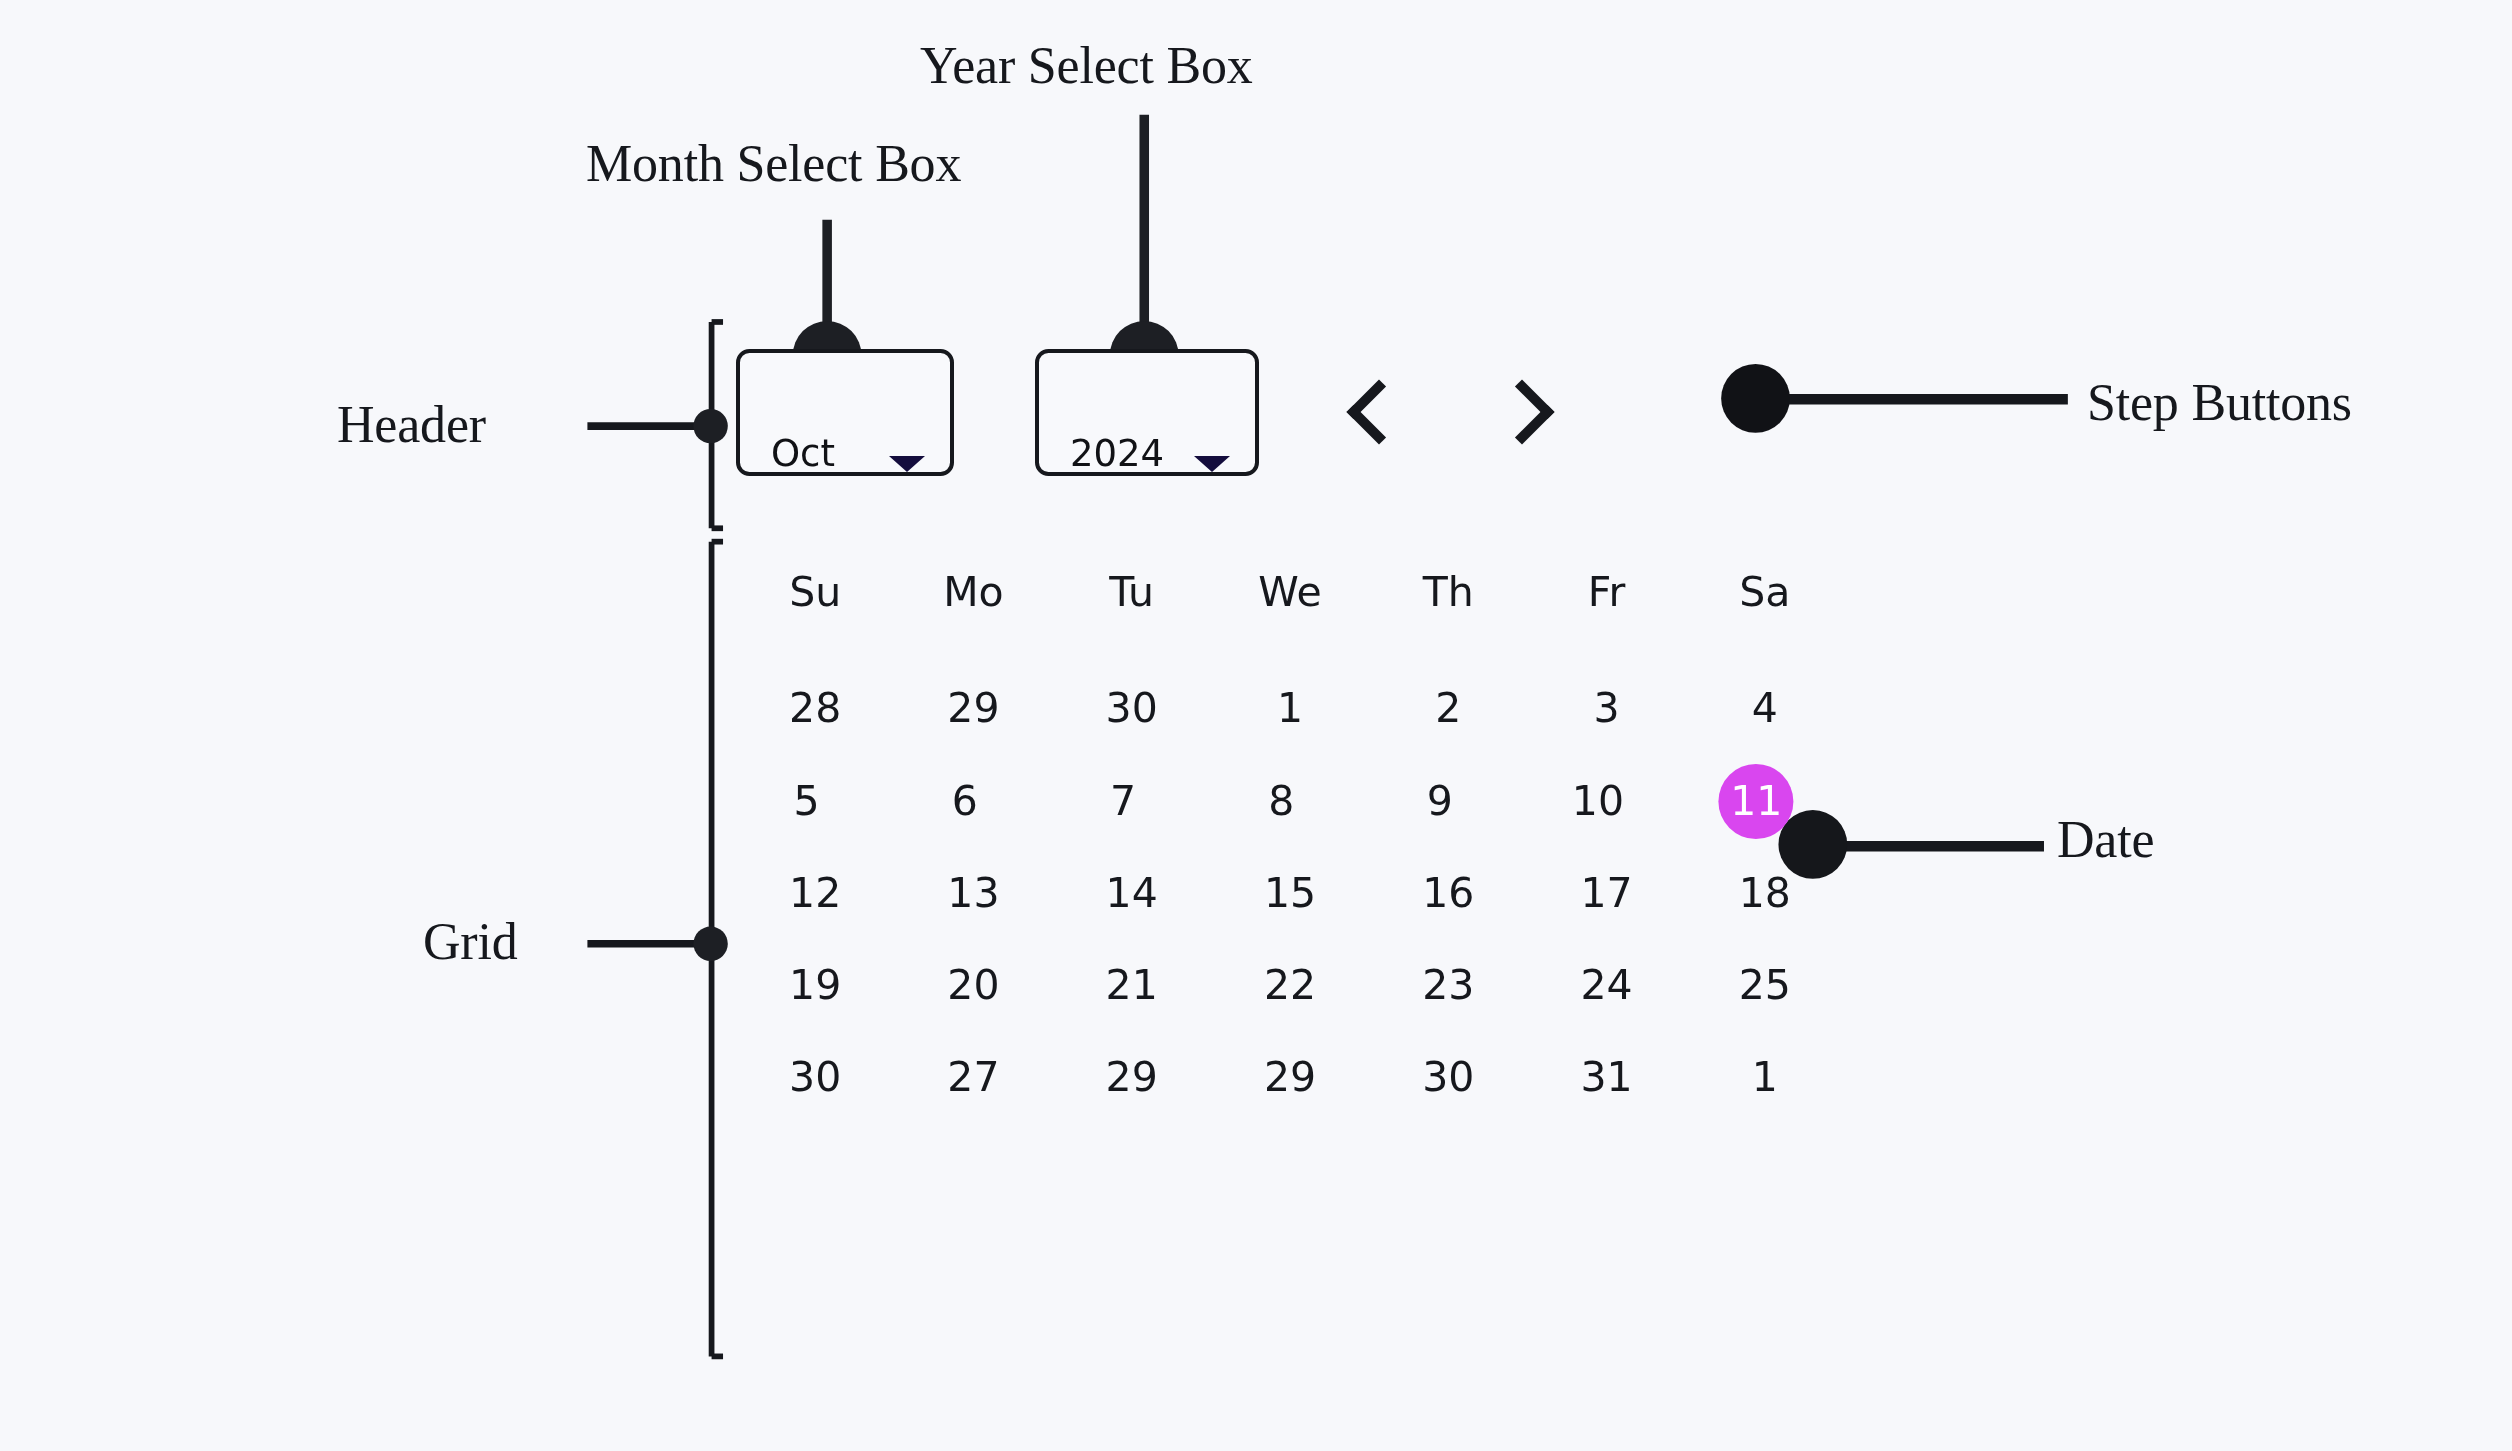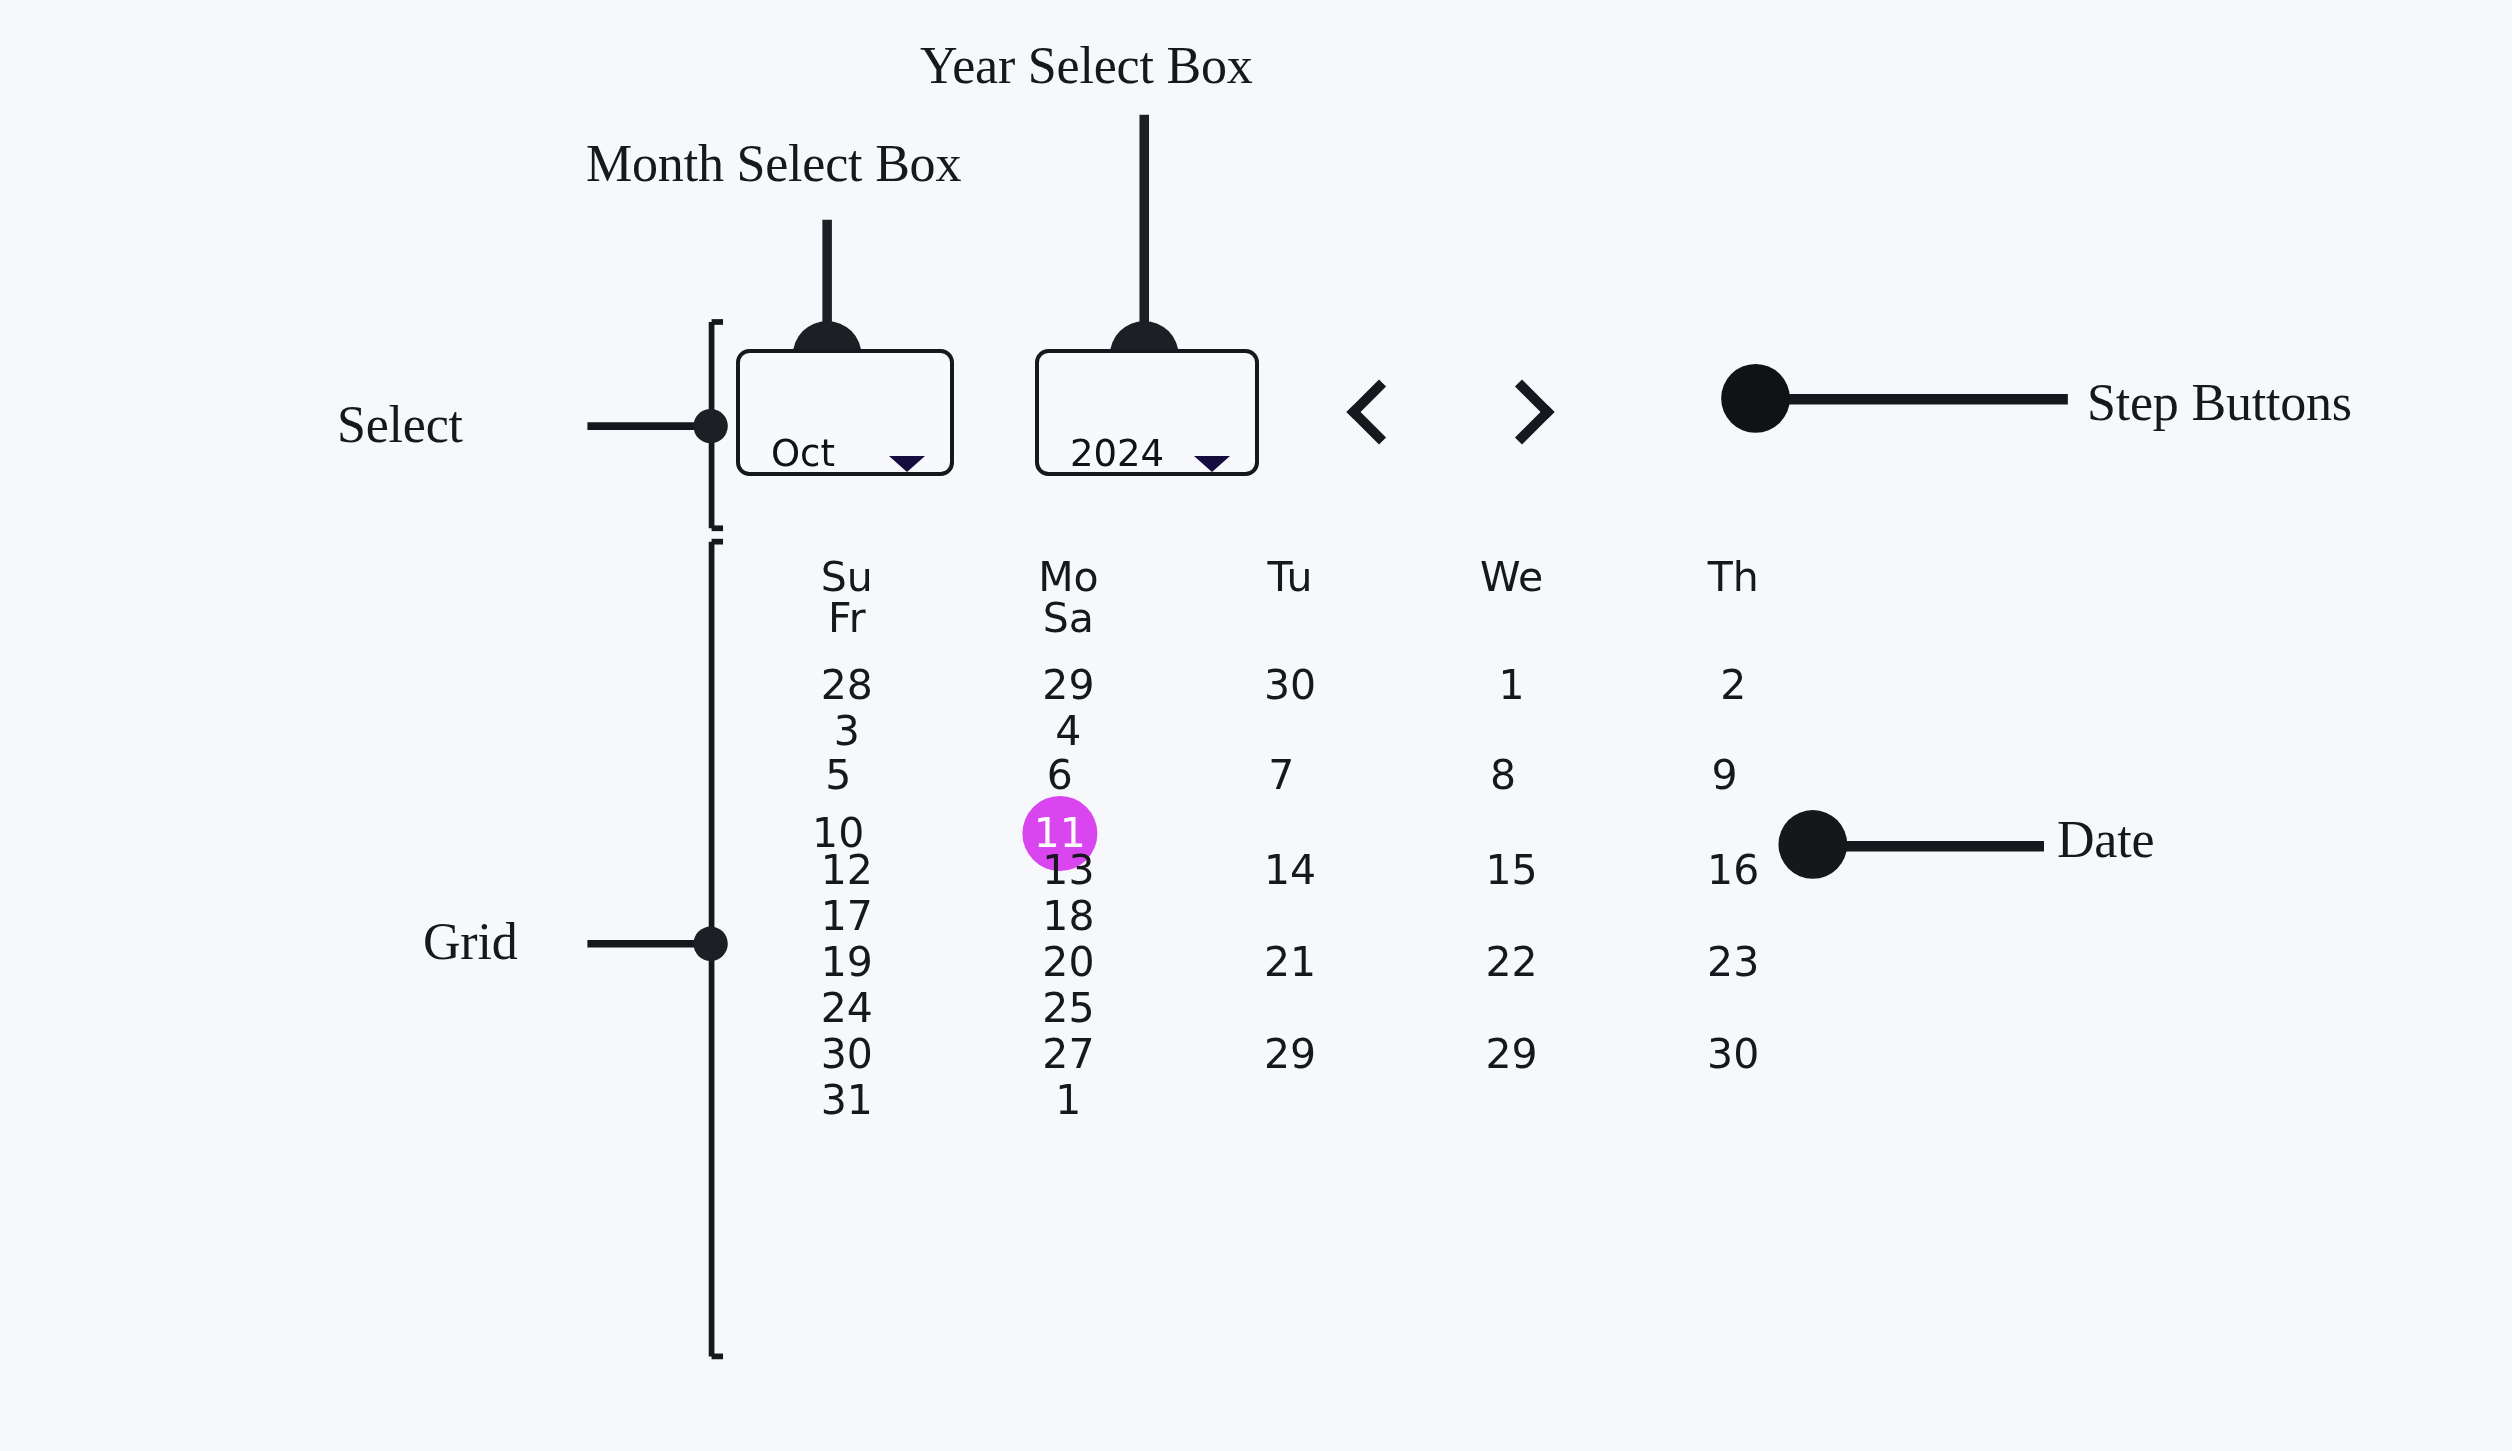--- a/index.html
+++ b/index.html
@@ -137,21 +137,21 @@
 
   
   .dp-grid {
     position: absolute;
     left: 0px;
     top: 218px;
     width: 1108px;
   }
   .grid-row {
     display: grid;
-    grid-template-columns: repeat(5, 1fr);
+    grid-template-columns: repeat(7, 1fr);
     align-items: center;
   }
   .row-weekdays { height: 71px; margin-bottom: 34px; }
   .row-dates    { height: 92px; }
 
   .cell {
     text-align: center;
     font-size: 41px;
     color: #16181d;
     line-height: 1;
@@ -223,21 +223,21 @@
     </g>
 
     <g>
       <line x1="1898" y1="886" x2="2140" y2="886" stroke="#16181d" stroke-width="11"></line>
       <circle cx="1898" cy="884" r="36" fill="#15171b"></circle>
     </g>
   </svg>
 
   <div class="anno-label anno-month">Month Select Box</div>
   <div class="anno-label anno-year">Year Select Box</div>
-  <div class="anno-label anno-header">Select</div>
+  <div class="anno-label anno-header">Header</div>
   <div class="anno-label anno-grid">Grid</div>
   <div class="anno-label anno-step">Step Buttons</div>
   <div class="anno-label anno-date">Date</div>
 
   <div id="datepicker">
 
     <div class="dp-header">
 
       <div class="select-box select-month">
         <span class="select-value">Oct</span>

